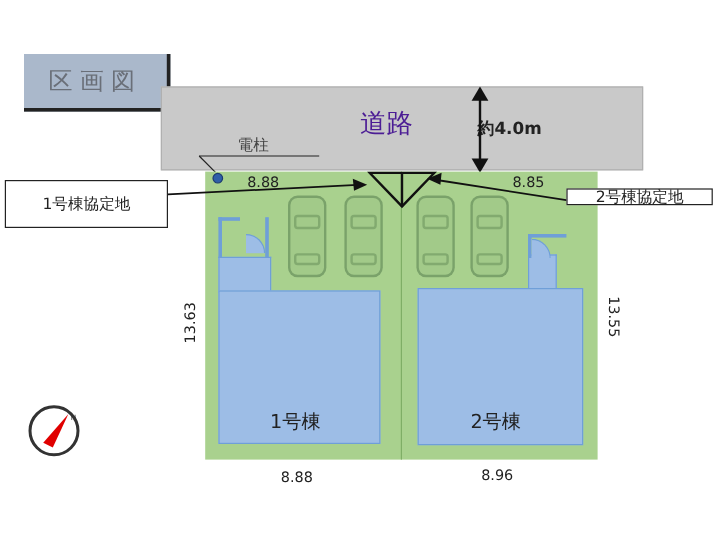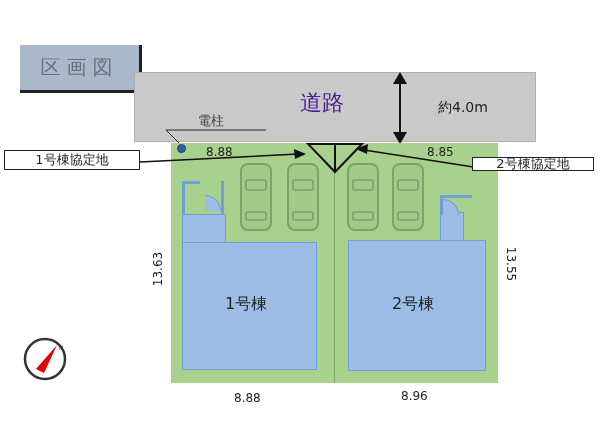--- a/index.html
+++ b/index.html
@@ -6,26 +6,26 @@
   body { width: 600px; height: 444px; position: relative; overflow: hidden;
          font-family: "DejaVu Sans", "Liberation Sans", sans-serif; }
   .abs { position: absolute; }
   .title-box { left: 0; top: 45px; width: 122px; height: 48px; background: #aab8cb;
                border-right: 3px solid #222; border-bottom: 3px solid #222; box-sizing: border-box;
                display: flex; align-items: center; justify-content: center;
                color: #6a6f78; font-size: 20px; letter-spacing: 6px; margin-left: 20px; }
   .road { left: 134px; top: 72px; width: 402px; height: 70px; background: #c9c9c9;
           border: 1px solid #b0b0b0; box-sizing: border-box; }
   .road-label { left: 300px; top: 88px; font-size: 22px; color: #4c1d95; }
-  .width-label { left: 438px; top: 99px; font-size: 14px; color: #222; }
+  .width-label { left: 398px; top: 99px; font-size: 14px; color: #222; font-weight: bold; }
   .pole-label { left: 198px; top: 112px; font-size: 13px; color: #444; }
   .lot { left: 171px; top: 143px; width: 327px; height: 240px; background: #a9d18e; }
   .divider { left: 334px; top: 143px; width: 1px; height: 240px; background: #7fae66; }
   .house { background: #9dbde6; border: 1px solid #6f9fd8; box-sizing: border-box; }
-  .house-label { font-size: 16px; color: #222; }
+  .house-label { font-size: 16px; color: #222; margin-top: 48px; }
   .dim { font-size: 12px; color: #222; }
   .callout { background: #fff; border: 1px solid #222; font-size: 13px; color: #222;
              display: flex; align-items: center; justify-content: center; box-sizing: border-box; }
   .car { border: 2px solid rgba(90,130,80,0.55); border-radius: 8px; box-sizing: border-box;
          background: rgba(150,190,130,0.35); }
   .car::before { content: ""; position: absolute; left: 3px; right: 3px; top: 14px; height: 8px;
                  border: 2px solid rgba(90,130,80,0.45); border-radius: 3px; }
   .car::after { content: ""; position: absolute; left: 3px; right: 3px; bottom: 8px; height: 6px;
                 border: 2px solid rgba(90,130,80,0.45); border-radius: 3px; }
 </style>
@@ -63,21 +63,21 @@
   <line x1="29" y1="1" x2="29" y2="29" stroke="#111" stroke-width="2"></line>
 </svg>
 
 <svg class="abs" style="left:0;top:140px;" width="600" height="50">
   <line x1="140" y1="22" x2="298" y2="14" stroke="#111" stroke-width="1.5"></line>
   <polygon points="306,14 294,9 295,19" fill="#111"></polygon>
   <line x1="480" y1="28" x2="364" y2="10" stroke="#111" stroke-width="1.5"></line>
   <polygon points="356,9 368,4 367,14" fill="#111"></polygon>
 </svg>
 
-<div class="abs callout" style="left:4px;top:150px;width:136px;height:20px;">1号棟協定地</div>
+<div class="abs callout" style="left:4px;top:150px;width:136px;height:40px;">1号棟協定地</div>
 <div class="abs callout" style="left:472px;top:157px;width:122px;height:14px;">2号棟協定地</div>
 
 <div class="abs car" style="left:240px;top:163px;width:32px;height:68px;"></div>
 <div class="abs car" style="left:287px;top:163px;width:32px;height:68px;"></div>
 <div class="abs car" style="left:347px;top:163px;width:32px;height:68px;"></div>
 <div class="abs car" style="left:392px;top:163px;width:32px;height:68px;"></div>
 
 <div class="abs house" style="left:182px;top:214px;width:44px;height:30px;border-bottom:none;"></div>
 <div class="abs house" style="left:182px;top:242px;width:135px;height:128px;"></div>
 <div class="abs" style="left:182px;top:181px;width:18px;height:3px;background:#6f9fd8;"></div>

